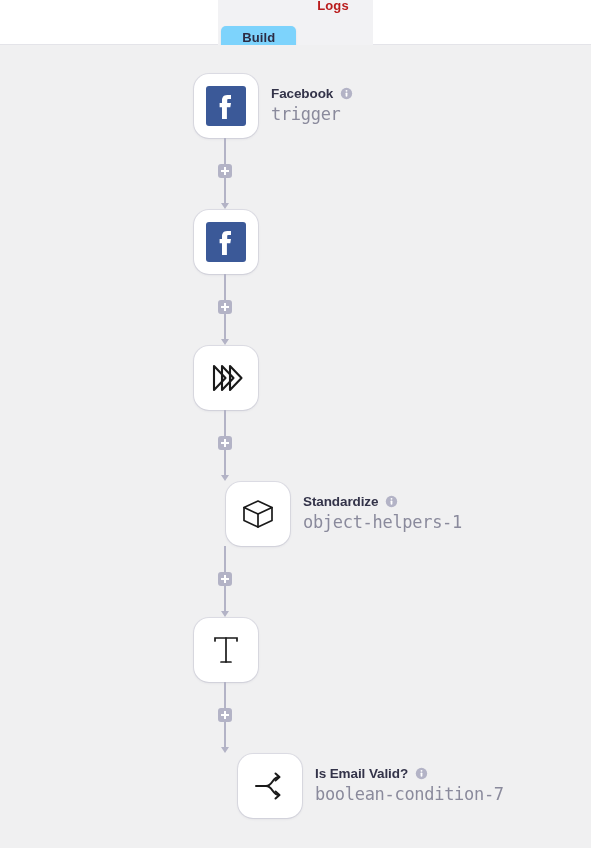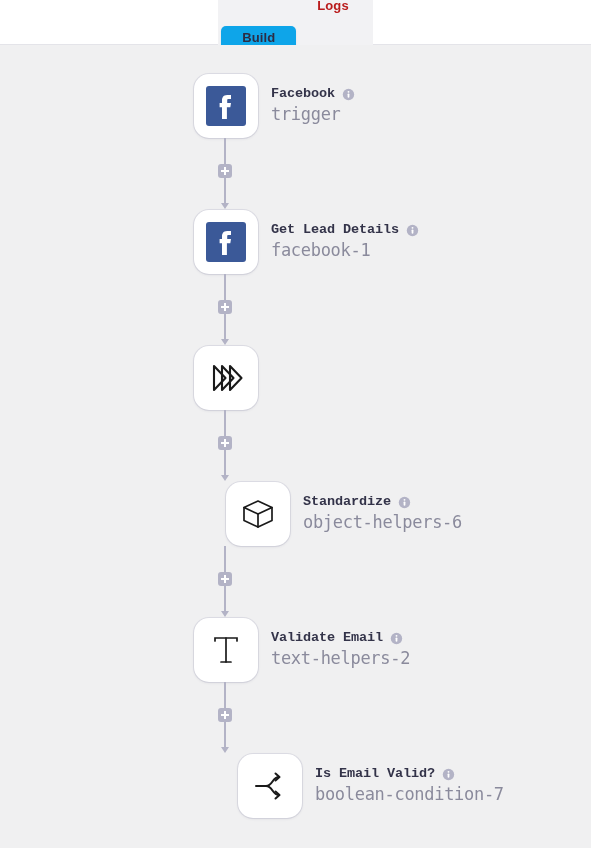--- a/index.html
+++ b/index.html
@@ -38,21 +38,21 @@
     font-weight: 600;
     color: #b91c1c;
     padding: 5px 21px 6px 21px;
     border-radius: 5px;
     line-height: 1;
     cursor: pointer;
     user-select: none;
     letter-spacing: 0.1px;
   }
   .tab.active {
-    background: #0ea5e9;
+    background: #7dd3fc;
     color: #2c2c44;
     box-shadow: 0 1px 2px rgba(20,20,50,0.10);
     margin-top: 32px;
   }
 
   
   .canvas {
     position: absolute;
     top: 45px;
     left: 0;
@@ -92,23 +92,21 @@
   }
   .node-meta {
     margin-left: 13px;
     padding-top: 13px;
     display: flex;
     flex-direction: column;
     gap: 3px;
   }
   .node-title-line {
     display: flex;
-    align-items: center;
     gap: 7px;
-    font-family: Liberation Mono, monospace;
   }
   .node-title {
     font-size: 13.5px;
     font-weight: 700;
     color: #333349;
     line-height: 1.1;
     white-space: nowrap;
     letter-spacing: -0.1px;
   }
   .node-sub {
@@ -223,31 +221,20 @@
       <div class="arrowhead" style="top:65px;"></div>
     </div>
 
     <div class="node-row" style="top:165px;">
       <div class="node-card">
         <svg width="40" height="40" viewBox="0 0 40 40">
           <rect x="0" y="0" width="40" height="40" rx="3" fill="#3b5998"></rect>
           <path d="M24.3 21.2h-3.4V33h-4.9V21.2h-2.4v-4.2h2.4v-2.8c0-2 1-5.2 5.2-5.2l3.8 0v4.1h-2.7c-0.45 0-1.1 0.22-1.1 1.2v2.7h3.8l-0.7 4.2z" fill="#ffffff"></path>
         </svg>
       </div>
-      <div class="node-meta">
-        <div class="node-title-line">
-          <span class="node-title">Get Lead Details</span>
-          <svg class="info-icon" viewBox="0 0 16 16">
-            <circle cx="8" cy="8" r="7" fill="#b3b3c6"></circle>
-            <circle cx="8" cy="4.7" r="1.15" fill="#ffffff"></circle>
-            <rect x="6.9" y="6.7" width="2.2" height="5.2" rx="1.1" fill="#ffffff"></rect>
-          </svg>
-        </div>
-        <div class="node-sub">facebook-1</div>
-      </div>
     </div>
 
     <div class="connector" style="top:229px; height:72px;">
       <div class="line" style="top:0px; height:26px;"></div>
       <div class="plus-btn" style="top:26px;"></div>
       <div class="line" style="top:40px; height:26px;"></div>
       <div class="arrowhead" style="top:65px;"></div>
     </div>
 
     <div class="node-row" style="top:301px;">
@@ -281,51 +268,40 @@
       </div>
       <div class="node-meta">
         <div class="node-title-line">
           <span class="node-title">Standardize</span>
           <svg class="info-icon" viewBox="0 0 16 16">
             <circle cx="8" cy="8" r="7" fill="#b3b3c6"></circle>
             <circle cx="8" cy="4.7" r="1.15" fill="#ffffff"></circle>
             <rect x="6.9" y="6.7" width="2.2" height="5.2" rx="1.1" fill="#ffffff"></rect>
           </svg>
         </div>
-        <div class="node-sub">object-helpers-6</div>
+        <div class="node-sub">object-helpers-1</div>
       </div>
     </div>
 
     <div class="connector" style="top:501px; height:72px;">
       <div class="line" style="top:0px; height:26px;"></div>
       <div class="plus-btn" style="top:26px;"></div>
       <div class="line" style="top:40px; height:26px;"></div>
       <div class="arrowhead" style="top:65px;"></div>
     </div>
 
     <div class="node-row" style="top:573px;">
       <div class="node-card">
         <svg width="38" height="38" viewBox="0 0 38 38">
           <g fill="none" stroke="#1a1a1a" stroke-width="1.7" stroke-linecap="round">
             <path d="M8 10 L8 7 L30 7 L30 10"></path>
             <path d="M19 7 L19 31"></path>
             <path d="M14 31 L24 31"></path>
           </g>
         </svg>
-      </div>
-      <div class="node-meta">
-        <div class="node-title-line">
-          <span class="node-title">Validate Email</span>
-          <svg class="info-icon" viewBox="0 0 16 16">
-            <circle cx="8" cy="8" r="7" fill="#b3b3c6"></circle>
-            <circle cx="8" cy="4.7" r="1.15" fill="#ffffff"></circle>
-            <rect x="6.9" y="6.7" width="2.2" height="5.2" rx="1.1" fill="#ffffff"></rect>
-          </svg>
-        </div>
-        <div class="node-sub">text-helpers-2</div>
       </div>
     </div>
 
     <div class="connector" style="top:637px; height:72px;">
       <div class="line" style="top:0px; height:26px;"></div>
       <div class="plus-btn" style="top:26px;"></div>
       <div class="line" style="top:40px; height:26px;"></div>
       <div class="arrowhead" style="top:65px;"></div>
     </div>
 

